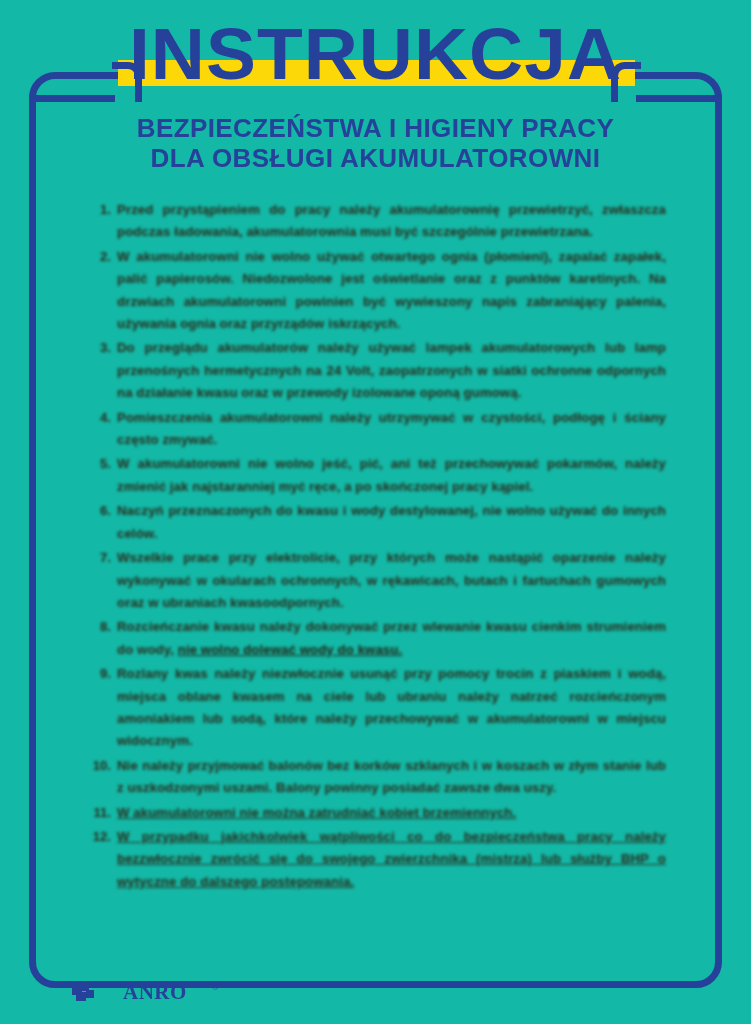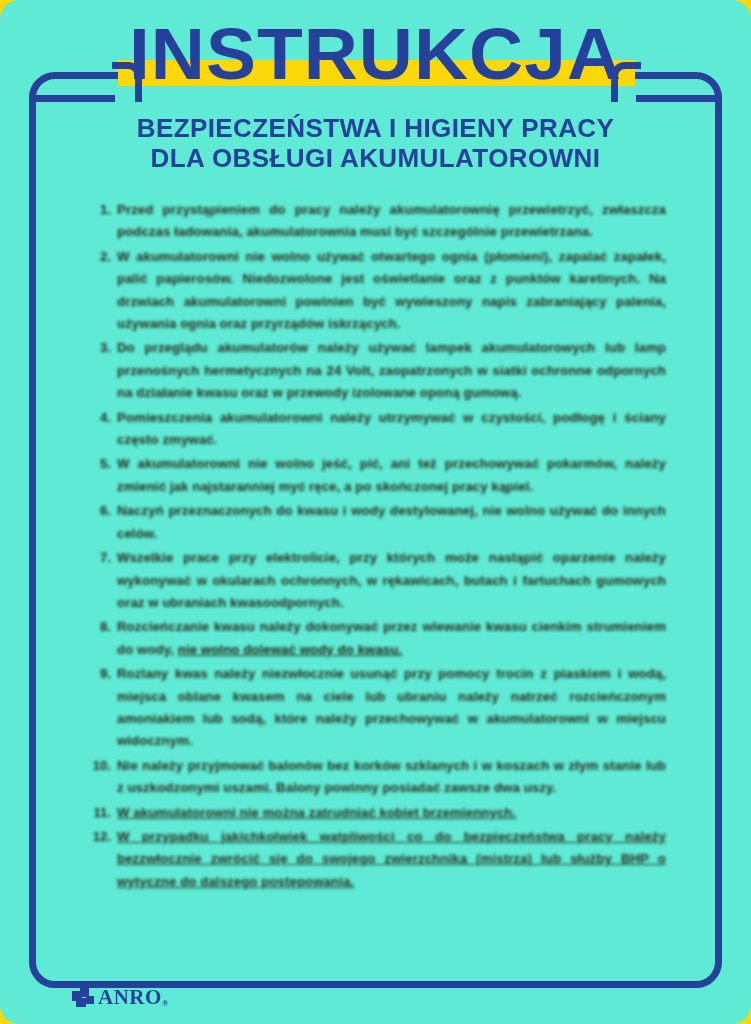--- a/index.html
+++ b/index.html
@@ -6,22 +6,21 @@
   body{
     width:751px;height:1024px;
     background:#FDD808;
     font-family:"Liberation Sans",sans-serif;
     overflow:hidden;
     position:relative;
   }
   .poster{
     position:absolute;
     inset:0;
-    background:#5eead4;
-    border-radius:19px;
+    background:#14b8a6;
   }
 
   
   .frame{
     position:absolute;
     left:29px; top:72px;
     width:693px; height:916px;
     box-sizing:border-box;
     border:7px solid #25419A;
     border-radius:26px;
@@ -134,22 +133,23 @@
   .blur{
     filter:blur(1.35px);
     -webkit-filter:blur(1.35px);
   }
 
   
   .logo{
     position:absolute;
     left:72px; bottom:16px;
     display:flex;
-    align-items:flex-end;
+    align-items:flex-start;
     height:26px;
+    gap:25px;
   }
   .logo-mark{
     position:relative;
     width:22px;height:20px;
     margin-right:4px;
   }
   .logo-mark i{
     position:absolute;
     background:#25419A;
     display:block;

